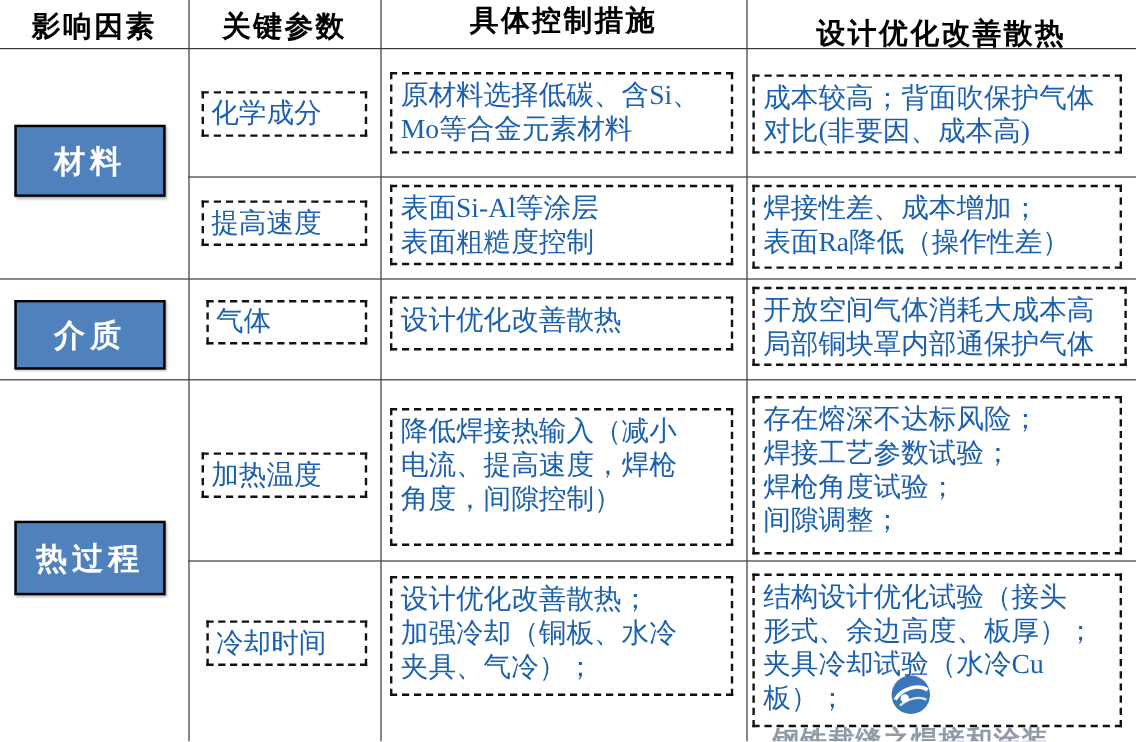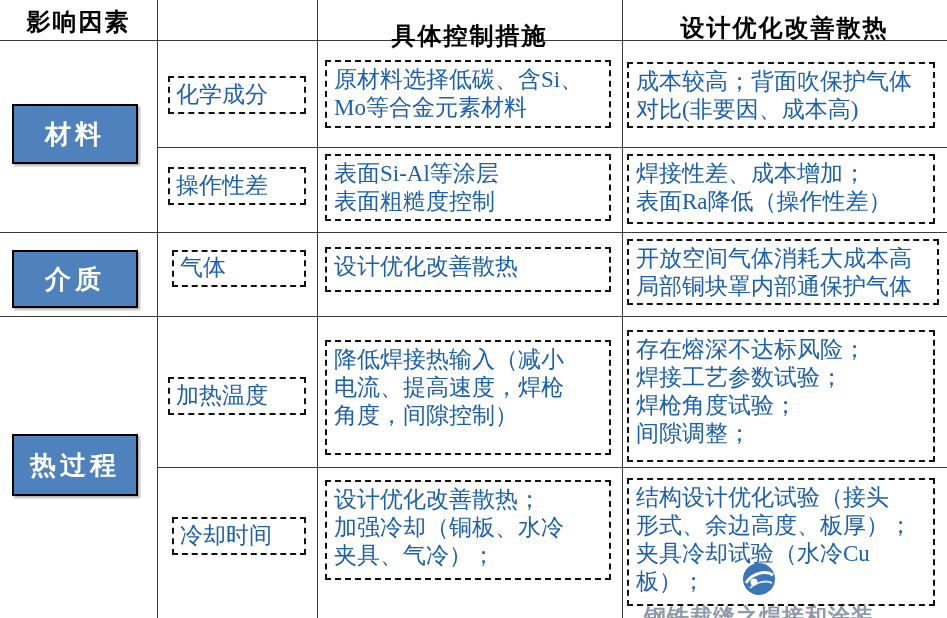--- a/index.html
+++ b/index.html
@@ -45,34 +45,35 @@
   <div class="vline" style="left:157px"></div>
   <div class="vline" style="left:317px"></div>
   <div class="vline" style="left:622px"></div>
   <div class="hline" style="top:40px;left:0;width:947px"></div>
   <div class="hline" style="top:147px;left:157px;width:790px"></div>
   <div class="hline" style="top:232px;left:0;width:947px"></div>
   <div class="hline" style="top:316px;left:0;width:947px"></div>
   <div class="hline" style="top:467px;left:157px;width:790px"></div>
 
   <div class="header" style="left:0;top:6px;width:157px">影响因素</div>
-  <div class="header" style="left:317px;top:20px;width:305px">具体控制措施</div>
+  <div class="header" style="left:157px;top:6px;width:160px">关键参数</div>
+  <div class="header" style="left:317px;top:1px;width:305px">具体控制措施</div>
   <div class="header" style="left:622px;top:12px;width:325px">设计优化改善散热</div>
 
   <div class="factor" style="left:12px;top:104px;width:126px;height:60px">材料</div>
   <div class="factor" style="left:12px;top:250px;width:126px;height:58px">介质</div>
   <div class="factor" style="left:12px;top:434px;width:126px;height:62px">热过程</div>
 
   <div class="dashed param" style="left:168px;top:76px;width:138px;height:38px">化学成分</div>
   <div class="dashed cell" style="left:325px;top:60px;width:286px;height:68px">原材料选择低碳、含Si、
 Mo等合金元素材料</div>
   <div class="dashed cell" style="left:627px;top:62px;width:308px;height:66px">成本较高；背面吹保护气体
 对比(非要因、成本高)</div>
 
-  <div class="dashed param" style="left:168px;top:167px;width:138px;height:38px">操作性差</div>
+  <div class="dashed param" style="left:168px;top:167px;width:138px;height:38px">提高速度</div>
   <div class="dashed cell" style="left:325px;top:154px;width:286px;height:67px">表面Si-Al等涂层
 表面粗糙度控制</div>
   <div class="dashed cell" style="left:627px;top:154px;width:308px;height:70px">焊接性差、成本增加；
 表面Ra降低（操作性差）</div>
 
   <div class="dashed param" style="left:172px;top:250px;width:134px;height:37px">气体</div>
   <div class="dashed cell" style="left:325px;top:247px;width:286px;height:45px">设计优化改善散热</div>
   <div class="dashed cell" style="left:627px;top:239px;width:312px;height:66px">开放空间气体消耗大成本高
 局部铜块罩内部通保护气体</div>
 

